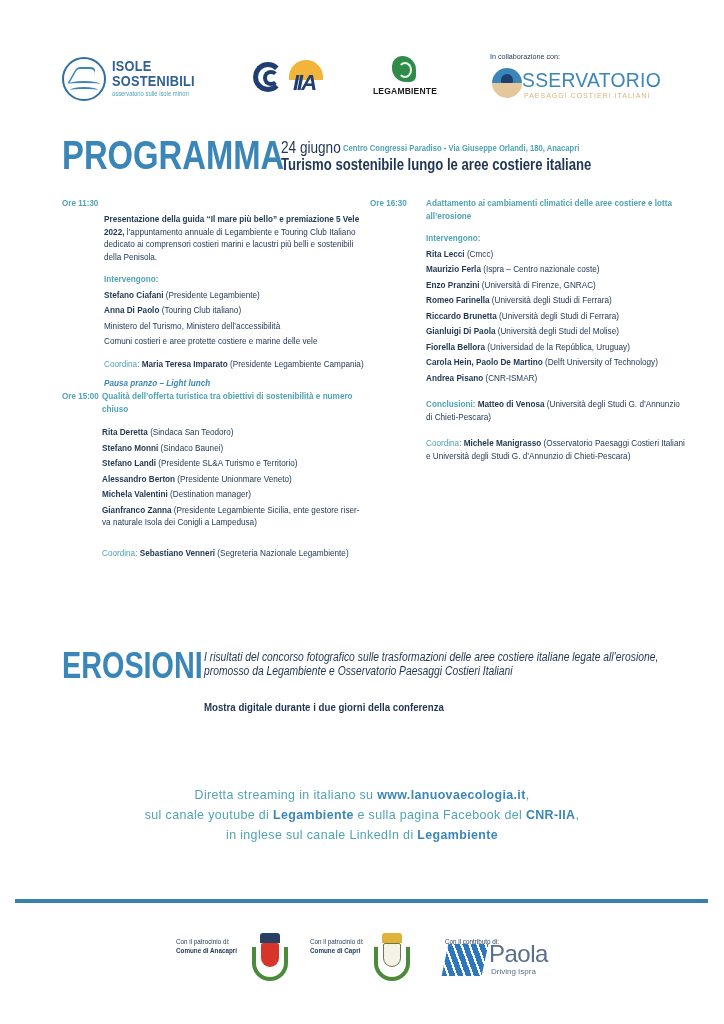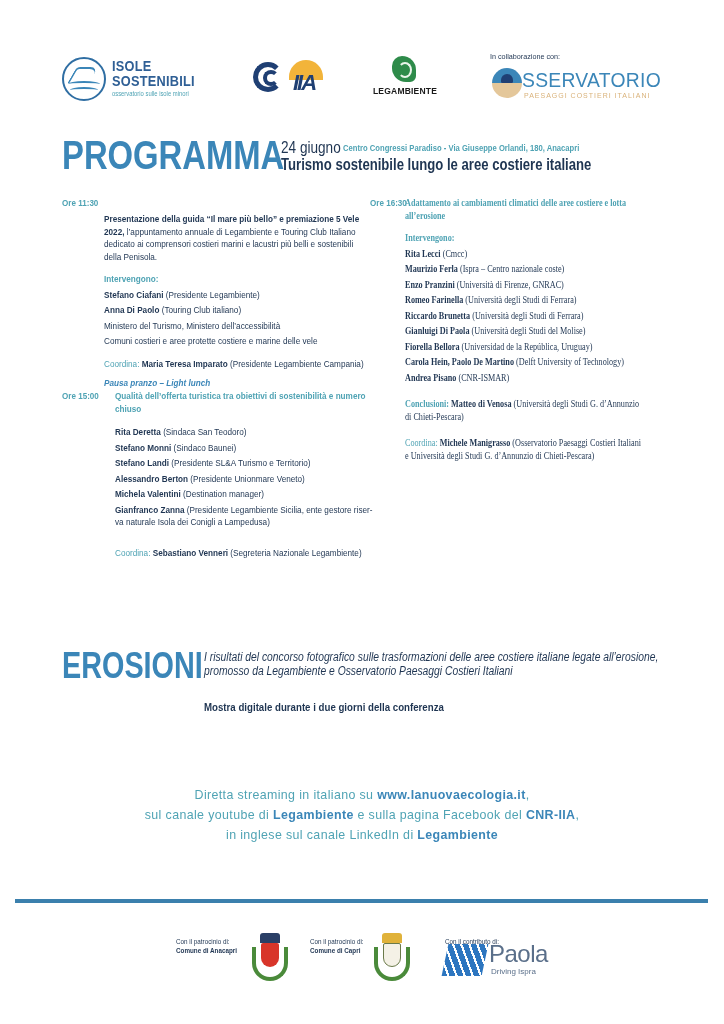--- a/index.html
+++ b/index.html
@@ -126,36 +126,36 @@
     <div class="row" style="margin-top:3px;"><span class="name-b">Anna Di Paolo</span> <span>(Touring Club italiano)</span></div>
     <div class="row" style="margin-top:3px;"><span>Ministero del Turismo, Ministero dell’accessibilità</span></div>
     <div class="row" style="margin-top:3px;"><span>Comuni costieri e aree protette costiere e marine delle vele</span></div>
     <div class="row" style="margin-top:10px;"><span class="teal">Coordina:</span> <span class="name-b">Maria Teresa Imparato</span> <span>(Presidente Legambiente Campania)</span></div>
     <div class="row italic-teal" style="margin-top:7px;">Pausa pranzo – Light lunch</div>
   </div>
 </div>
 
 <div class="col" style="left:62px; top:390px; width:300px;">
   <div class="sess-time" style="left:0; top:0;">Ore 15:00</div>
-  <div style="position:absolute; left:53px; top:0; width:300px;">
+  <div style="position:absolute; left:40px; top:0; width:300px;">
     <div class="para sess-title teal" style="width:300px;">Qualità dell’offerta turistica tra obiettivi di sostenibilità e numero chiuso</div>
     <div class="row" style="margin-top:11px;"><span class="name-b">Rita Deretta</span> <span>(Sindaca San Teodoro)</span></div>
     <div class="row" style="margin-top:3px;"><span class="name-b">Stefano Monni</span> <span>(Sindaco Baunei)</span></div>
     <div class="row" style="margin-top:3px;"><span class="name-b">Stefano Landi</span> <span>(Presidente SL&amp;A Turismo e Territorio)</span></div>
     <div class="row" style="margin-top:3px;"><span class="name-b">Alessandro Berton</span> <span>(Presidente Unionmare Veneto)</span></div>
     <div class="row" style="margin-top:3px;"><span class="name-b">Michela Valentini</span> <span>(Destination manager)</span></div>
     <div class="row" style="margin-top:3px;"><span class="name-b">Gianfranco Zanna</span> <span>(Presidente Legambiente Sicilia, ente gestore riser-</span></div>
     <div class="row">va naturale Isola dei Conigli a Lampedusa)</div>
     <div class="row" style="margin-top:18px;"><span class="teal">Coordina:</span> <span class="name-b">Sebastiano Venneri</span> <span>(Segreteria Nazionale Legambiente)</span></div>
   </div>
 </div>
 
 <div class="col" style="left:370px; top:197px; width:300px;">
   <div class="sess-time" style="left:0; top:0;">Ore 16:30</div>
-  <div style="position:absolute; left:35px; top:0; width:270px;font-family:Liberation Serif, serif;">
+  <div style="position:absolute; left:56px; top:0; width:270px;">
     <div class="row sess-title teal">Adattamento ai cambiamenti climatici delle aree costiere e lotta</div>
     <div class="row sess-title teal">all’erosione</div>
     <div class="row label-teal" style="margin-top:10px;">Intervengono:</div>
     <div class="row" style="margin-top:3px;"><span class="name-b">Rita Lecci</span> <span>(Cmcc)</span></div>
     <div class="row" style="margin-top:3px;"><span class="name-b">Maurizio Ferla</span> <span>(Ispra – Centro nazionale coste)</span></div>
     <div class="row" style="margin-top:3px;"><span class="name-b">Enzo Pranzini</span> <span>(Università di Firenze, GNRAC)</span></div>
     <div class="row" style="margin-top:3px;"><span class="name-b">Romeo Farinella</span> <span>(Università degli Studi di Ferrara)</span></div>
     <div class="row" style="margin-top:3px;"><span class="name-b">Riccardo Brunetta</span> <span>(Università degli Studi di Ferrara)</span></div>
     <div class="row" style="margin-top:3px;"><span class="name-b">Gianluigi Di Paola</span> <span>(Università degli Studi del Molise)</span></div>
     <div class="row" style="margin-top:3px;"><span class="name-b">Fiorella Bellora</span> <span>(Universidad de la República, Uruguay)</span></div>

